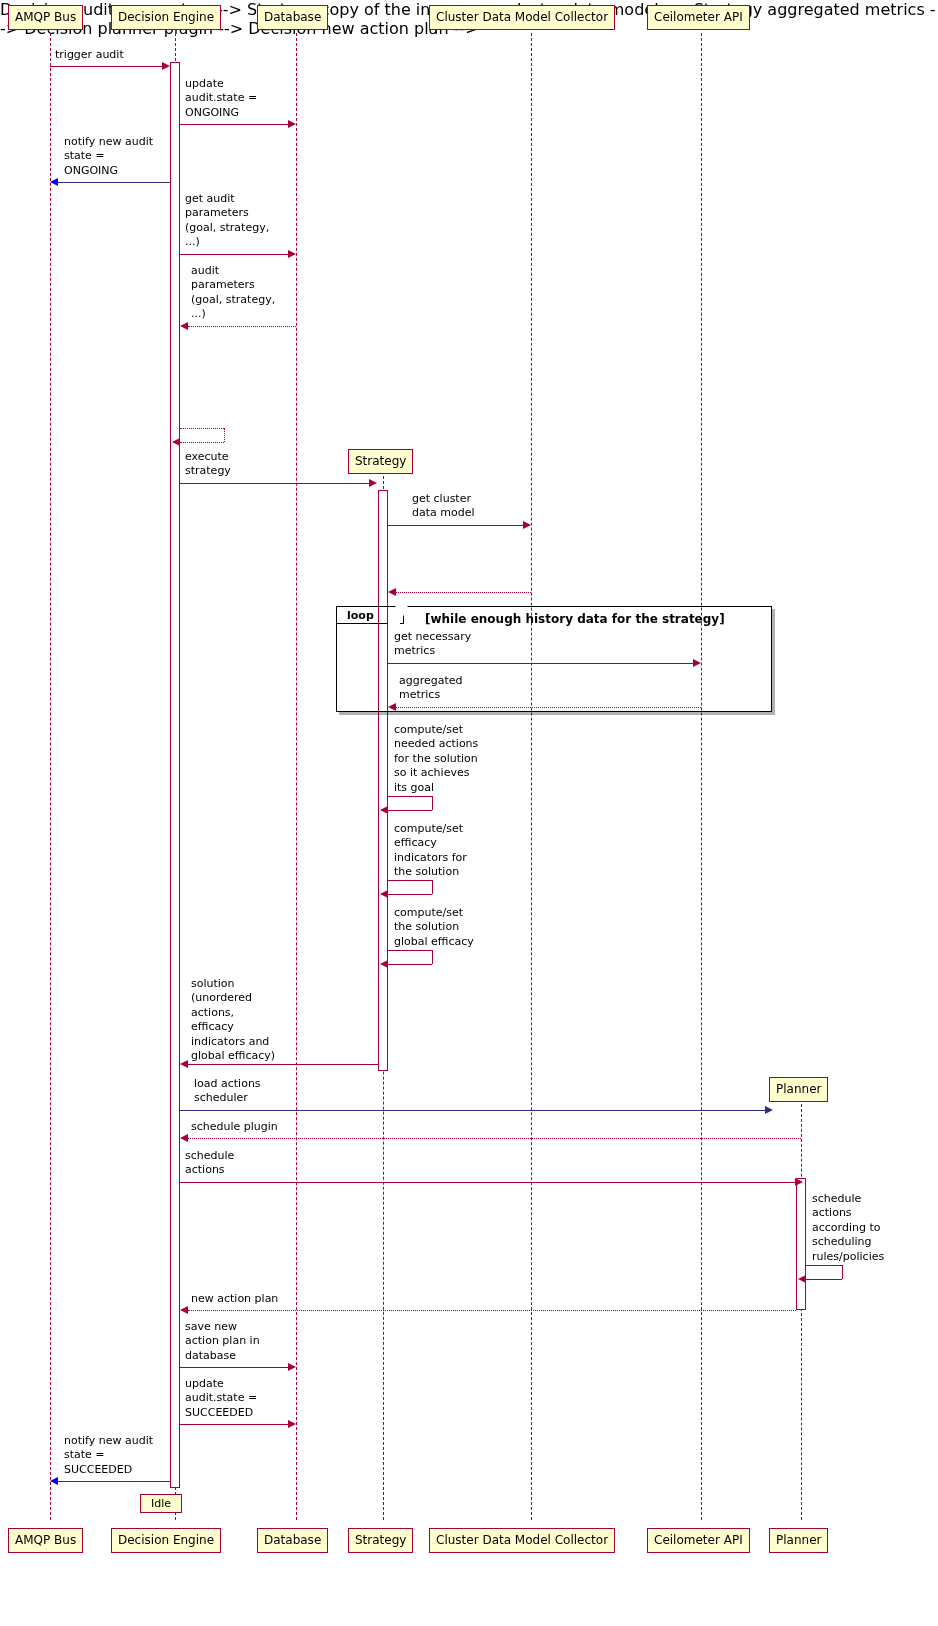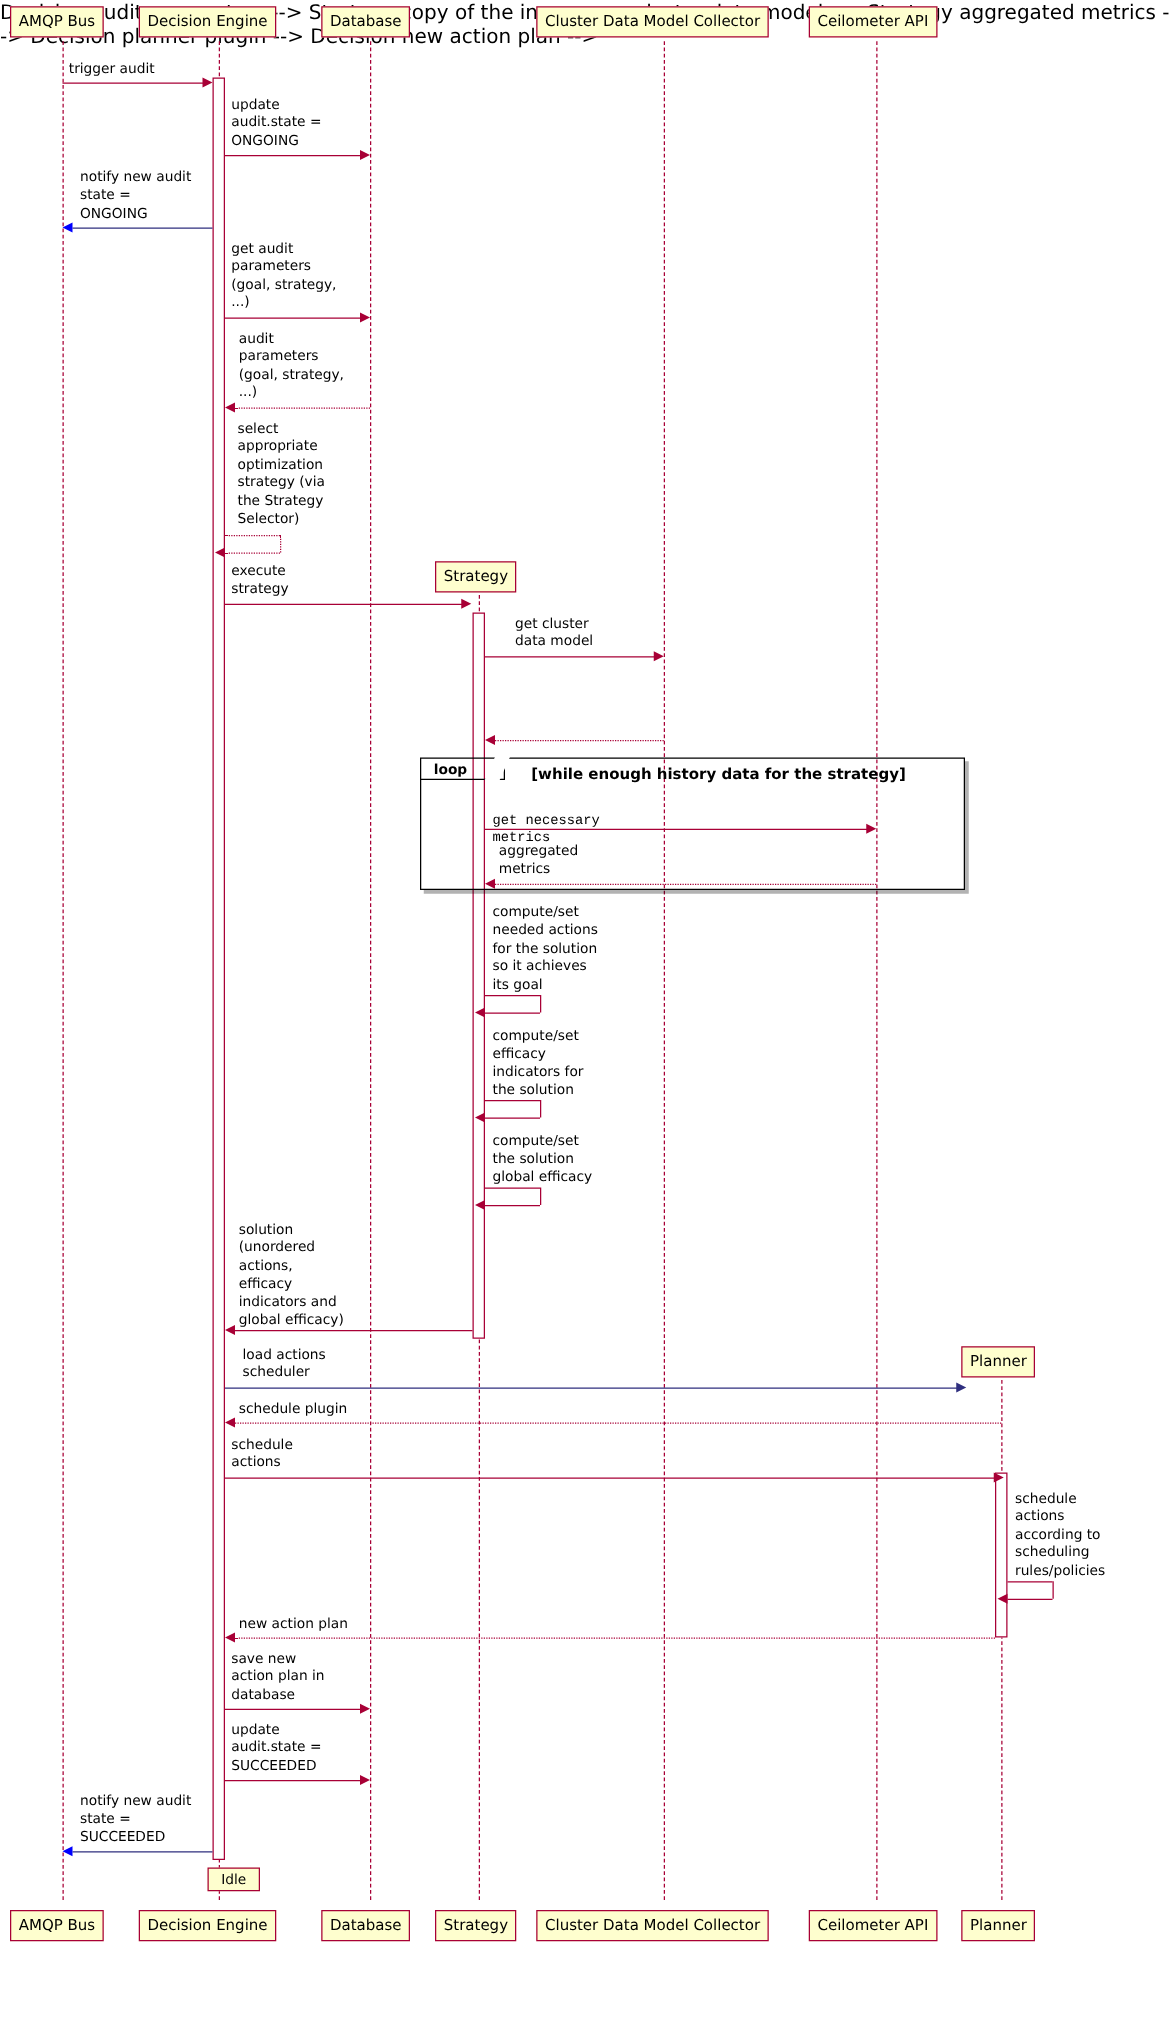--- a/index.html
+++ b/index.html
@@ -175,26 +175,20 @@
 
    Decision audit parameters --&gt;
   <div class="msg-label" style="left:191px; top:264px; width:112px;">audit
 parameters
 (goal, strategy,
 ...)</div>
   <div class="arrow-line dotted-line" style="left:188px; top:326px; width:108px;"></div>
   <div class="arrowhead ah-left" style="left:180px; top:322px;"></div>
 
   
-  <div class="msg-label" style="left:190px; top:336px; width:96px;">select
-appropriate
-optimization
-strategy (via
-the Strategy
-Selector)</div>
   <div class="self-arrow" style="left:180px; top:428px; width:48px; height:14px;">
     <div class="top" style="left:0; top:0; width:44px; border-top:1px dotted #A80036;"></div>
     <div class="side" style="left:44px; top:0; height:14px; border-left:1px dotted #A80036;"></div>
     <div class="bottom" style="left:0; top:14px; width:44px; border-top:1px dotted #A80036;"></div>
     <div class="arrowhead ah-left" style="left:-8px; top:10px;"></div>
   </div>
 
   
   <div class="msg-label" style="left:185px; top:450px; width:100px;">execute
 strategy</div>
@@ -213,21 +207,21 @@
 
   
   <div class="group-box" style="left:336px; top:606px; width:436px; height:106px;"></div>
   <div class="group-tab" style="left:336px; top:606px; width:68px; border-bottom-right-radius:0;">
     <div style="position:absolute; right:-1px; top:-1px; width:12px; height:19px; background:#ffffff; transform:skewX(-24deg); border-left:none; border-top:none;"></div>
   </div>
   <div class="group-label" style="left:347px; top:609px;">loop</div>
   <div class="group-cond" style="left:425px; top:612px;">[while enough history data for the strategy]</div>
 
   
-  <div class="msg-label" style="left:394px; top:650px; width:120px;font-family:Liberation Mono, monospace;">get necessary
+  <div class="msg-label" style="left:394px; top:630px; width:120px;">get necessary
 metrics</div>
   <div class="arrow-line solid-line" style="left:388px; top:663px; width:306px;"></div>
   <div class="arrowhead ah-right" style="left:693px; top:659px;"></div>
 
    Strategy aggregated metrics --&gt;
   <div class="msg-label" style="left:399px; top:674px; width:120px;">aggregated
 metrics</div>
   <div class="arrow-line dotted-line" style="left:396px; top:707px; width:305px;"></div>
   <div class="arrowhead ah-left" style="left:388px; top:703px;"></div>
 
@@ -327,21 +321,21 @@
   <div class="arrowhead ah-right" style="left:288px; top:1420px;"></div>
 
   
   <div class="msg-label" style="left:64px; top:1434px; width:115px;">notify new audit
 state =
 SUCCEEDED</div>
   <div class="arrow-line solid-line-dark" style="left:58px; top:1481px; width:112px;"></div>
   <div class="arrowhead ah-left-blue" style="left:50px; top:1477px;"></div>
 
   
-  <div class="end-note" style="left:166px; top:1494px;">
+  <div class="end-note" style="left:140px; top:1494px;">
     <span>Idle</span>
   </div>
 
   
   <div class="part-box" style="left:8px; top:1528px;">
     <span>AMQP Bus</span>
   </div>
   <div class="part-box" style="left:111px; top:1528px;">
     <span>Decision Engine</span>
   </div>

